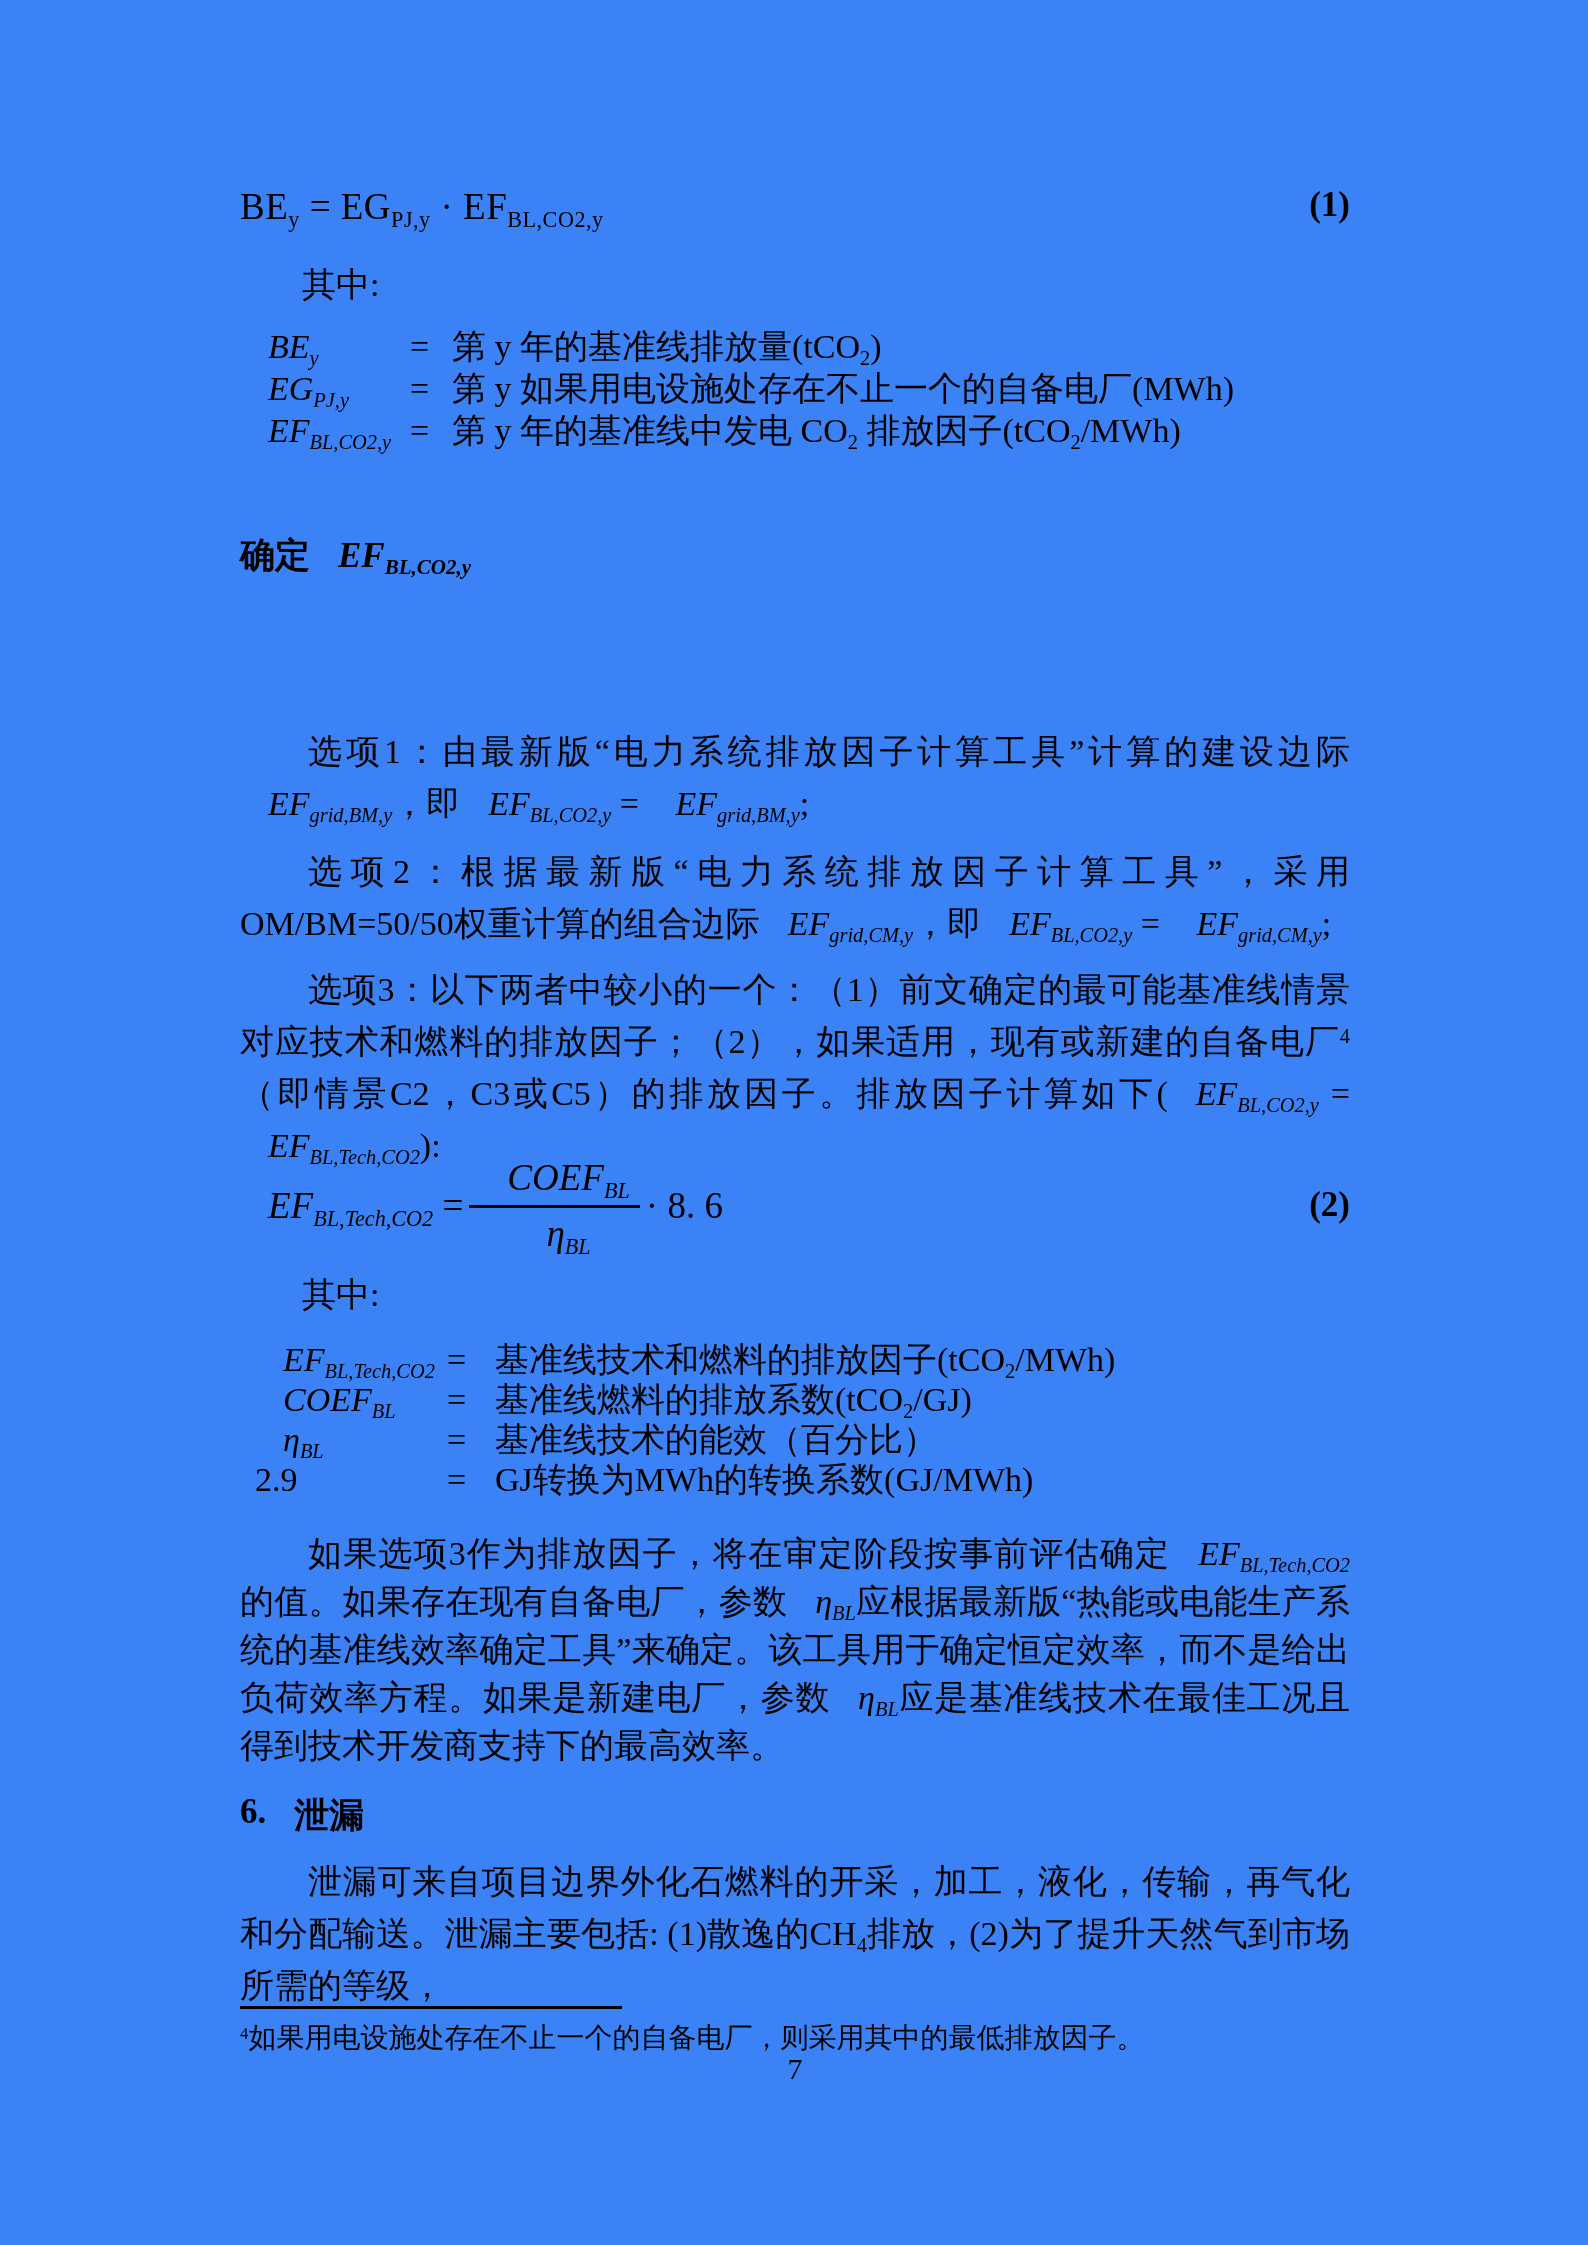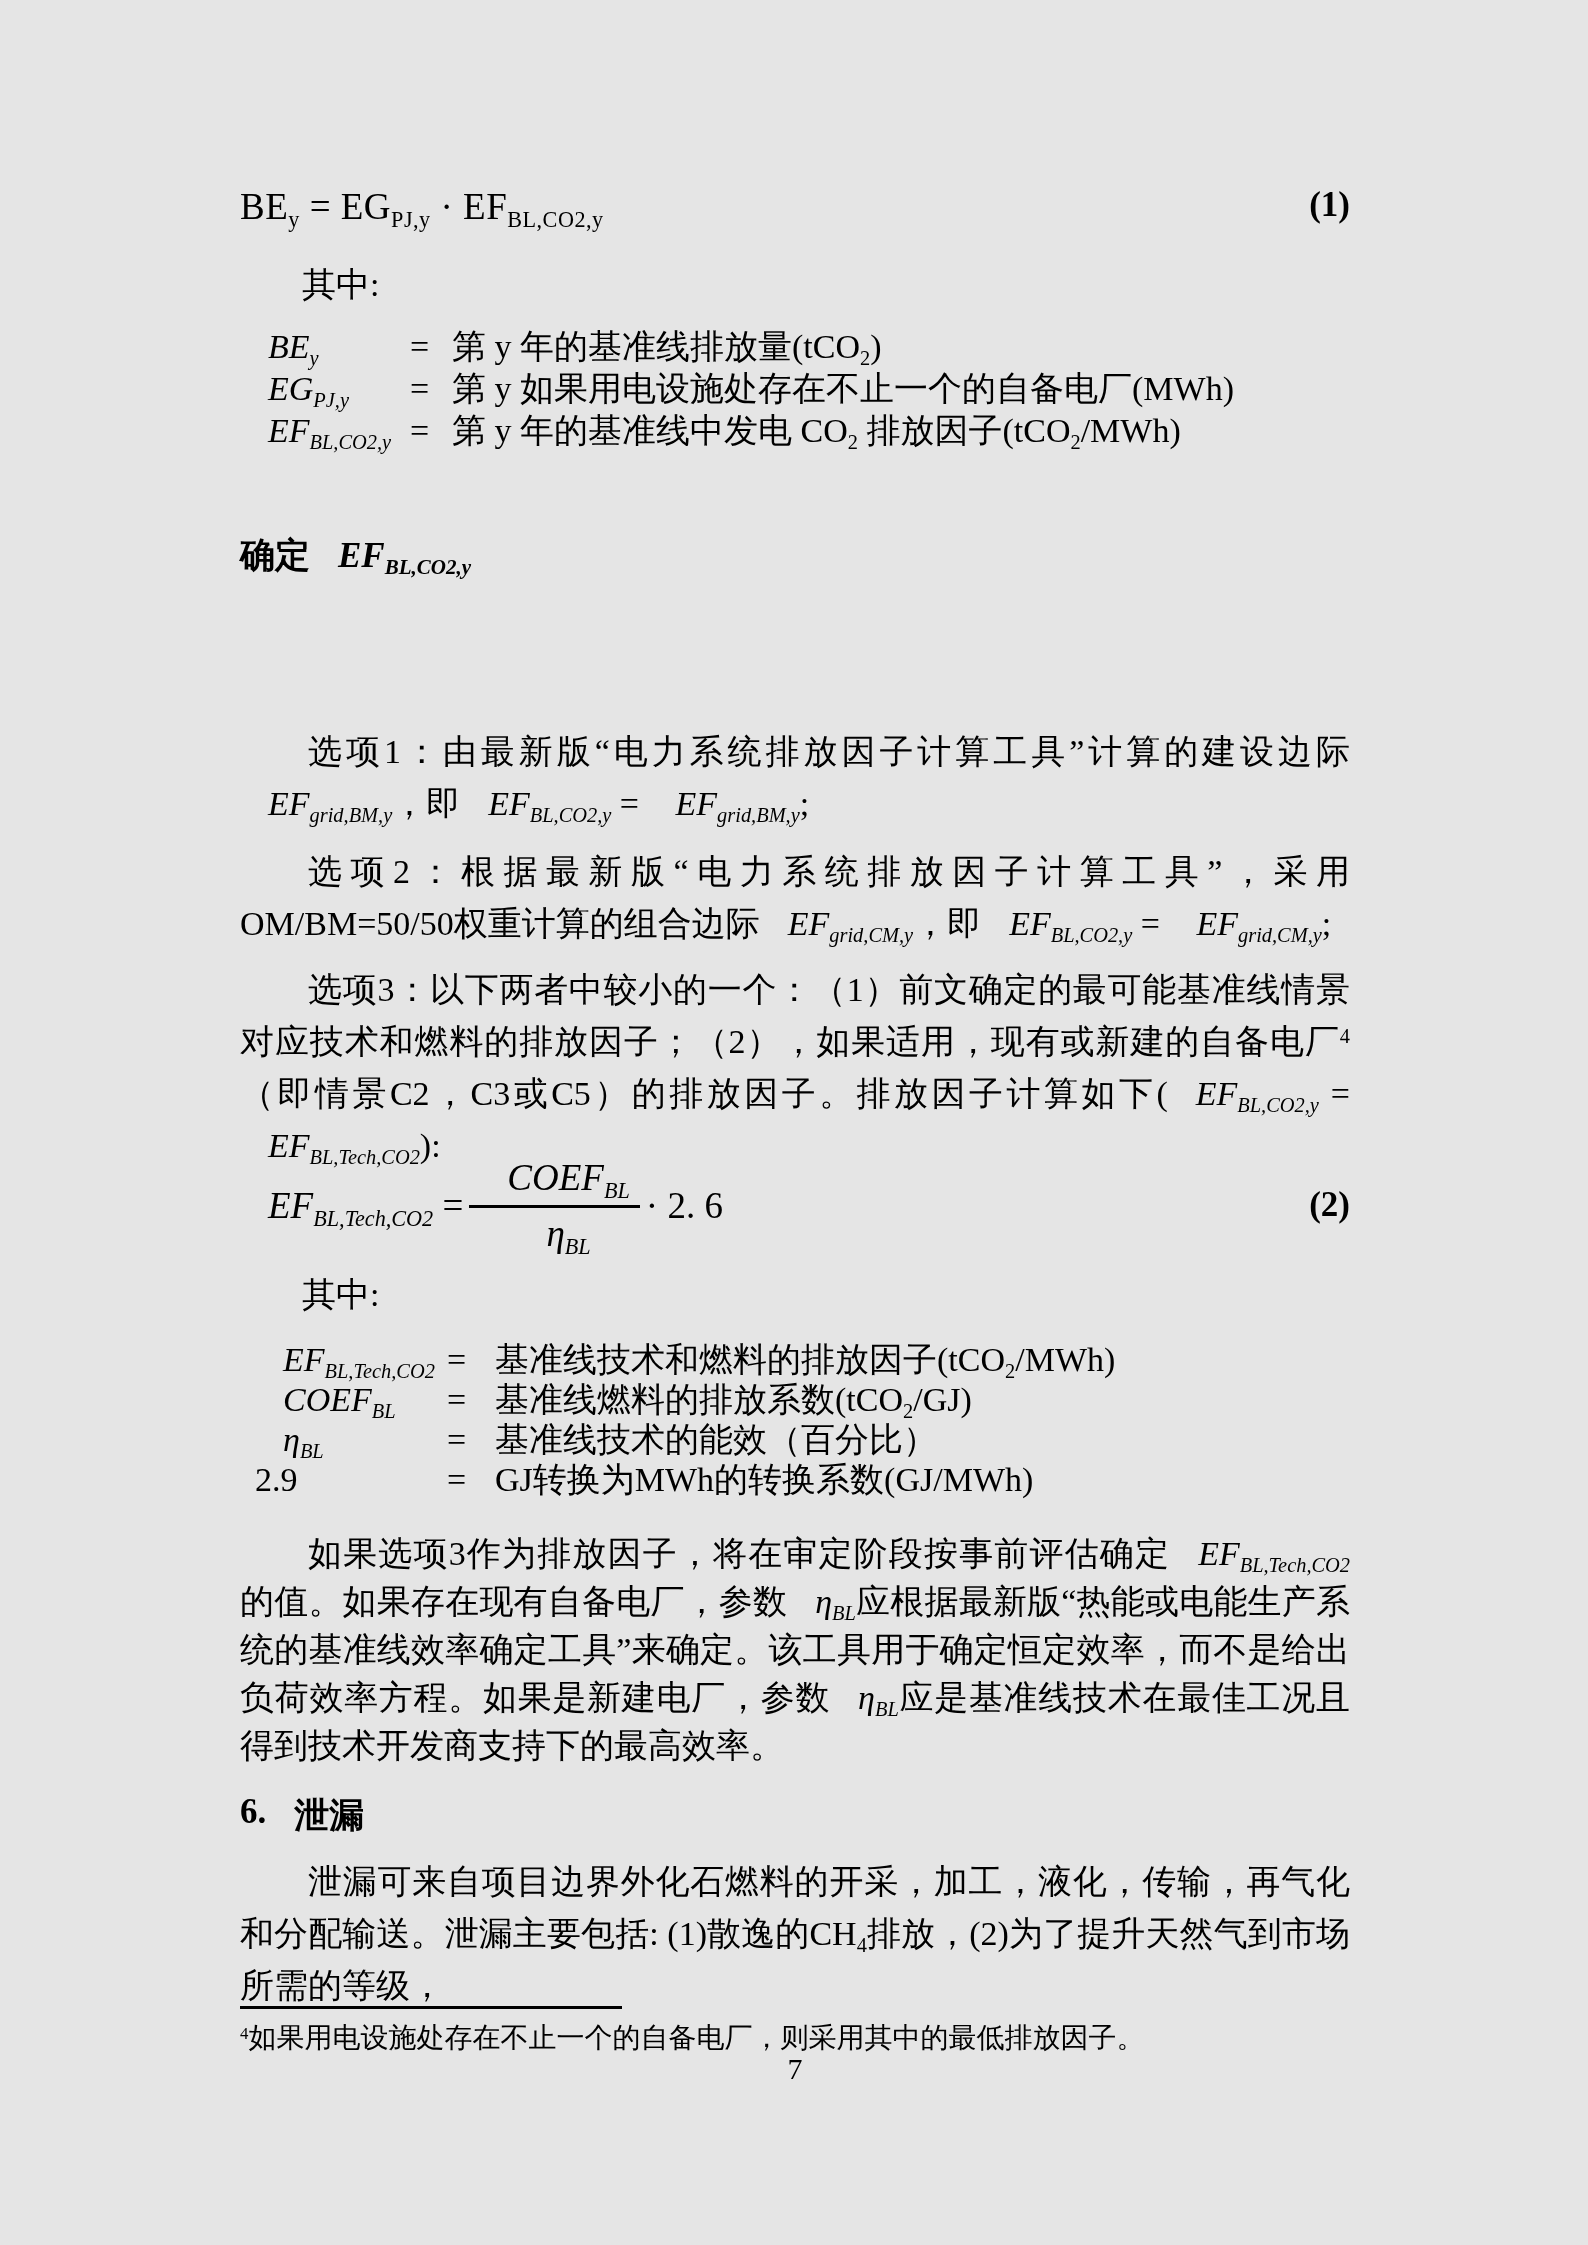--- a/index.html
+++ b/index.html
@@ -1,19 +1,19 @@
 <!DOCTYPE html>
 <html lang="zh"><head>
 <meta charset="utf-8">
 <style>
   html,body{margin:0;padding:0;background:#ffffff;}
   .page{
     position:relative;
     width:1588px;height:2245px;
-    background:#e5e5e5;
+    background:#3b82f6;
     color:#000;
     font-family:"Liberation Serif","DejaVu Serif",serif;
     overflow:hidden;
   }
   .abs{position:absolute;left:240px;width:1110px;}
   sub{font-size:0.6em;vertical-align:-0.35em;line-height:0;}
   sup{font-size:0.6em;vertical-align:0.5em;line-height:0;}
   .var{font-style:italic;margin-left:28px;}
   .rom{font-style:normal;}
   
@@ -81,21 +81,21 @@
 
   <p class="abs body-p" style="top:964px;">选项3：以下两者中较小的一个：（1）前文确定的最可能基准线情景对应技术和燃料的排放因子；（2），如果适用，现有或新建的自备电厂<sup>4</sup>（即情景C2，C3或C5）的排放因子。排放因子计算如下(<span class="var">EF<sub>BL,CO2,y</sub></span> = <span class="var">EF<sub>BL,Tech,CO2</sub></span>):</p>
 
   <div class="abs eq2-row" style="top:1140px;">
     <div class="eq2-content">
       <span><span class="var">EF<sub>BL,Tech,CO2</sub></span> = </span>
       <span class="frac">
         <span class="num"><span class="var">COEF<sub>BL</sub></span></span>
         <span class="den"><span class="var">η<sub>BL</sub></span></span>
       </span>
-      <span> · 2. 6</span>
+      <span> · 8. 6</span>
     </div>
     <span class="eq-num">(2)</span>
   </div>
 
   <div class="abs where" style="top:1272px;">其中:</div>
 
   <div class="abs def-table t2" style="top:1340px;">
     <div class="def-row">
       <span class="def-sym"><span class="var">EF<sub>BL,Tech,CO2</sub></span></span>
       <span class="def-eq">=</span>

